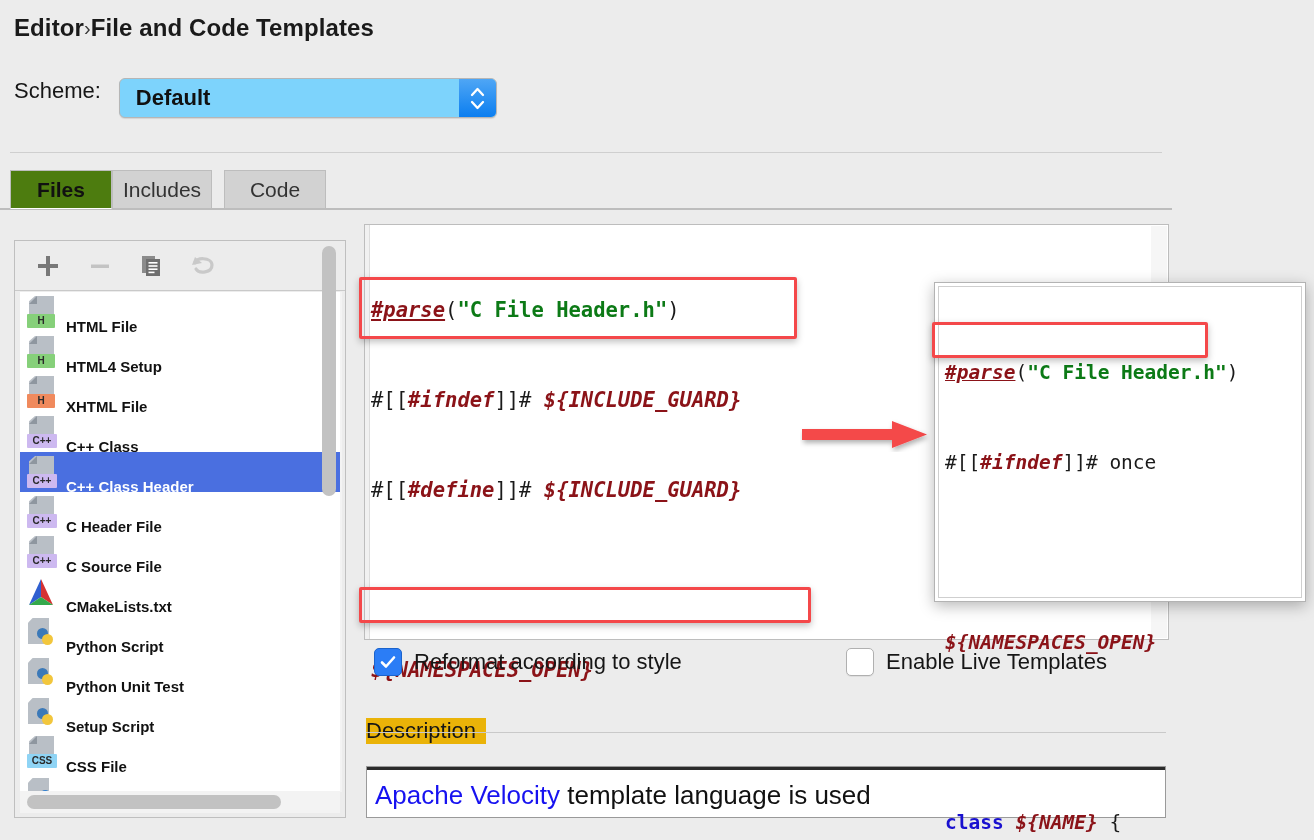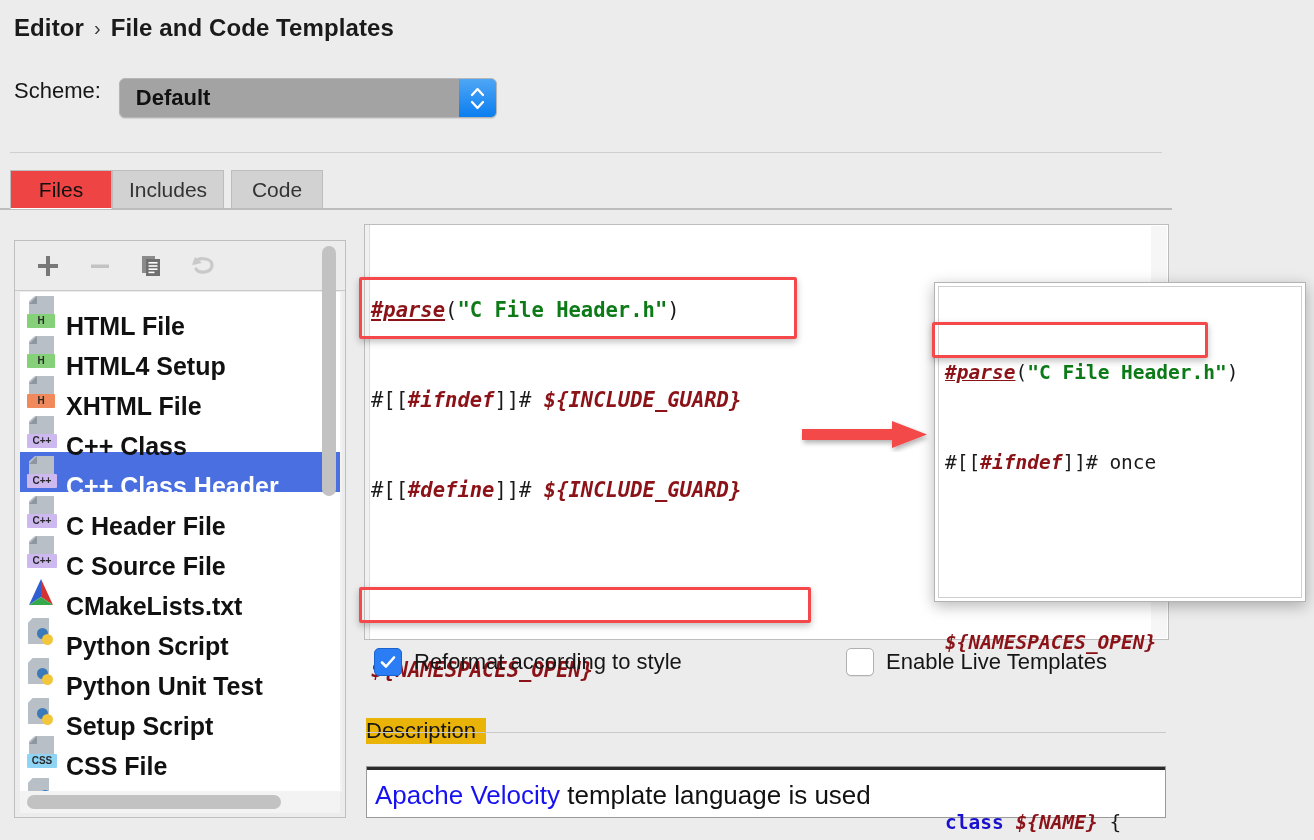--- a/index.html
+++ b/index.html
@@ -5,63 +5,63 @@
   html,body{margin:0;padding:0;}
   body{
     width:1314px;height:840px;
     background:#ececec;
     font-family:"Liberation Sans","DejaVu Sans",sans-serif;
     overflow:hidden;position:relative;
   }
   .window{position:absolute;left:0;top:0;width:1172px;height:840px;background:#ececec;}
 
   
-  #breadcrumb{position:absolute;left:14px;top:14px;display:flex;align-items:center;gap:10px;
+  #breadcrumb{position:absolute;left:14px;top:14px;display:flex;align-items:center;gap:0;
     font-size:24px;font-weight:bold;color:#1a1a1a;letter-spacing:.1px;}
   #breadcrumb .sep{font-size:20px;font-weight:normal;color:#3a3a3a;}
 
   
   #scheme-row{position:absolute;left:14px;top:78px;display:flex;align-items:flex-start;}
   #scheme-label{font-size:22px;color:#161616;margin-right:18px;}
   .combo{position:relative;width:378px;height:40px;border-radius:6px;
-    background:#a3a3a3;border:1px solid #b6b6b6;box-sizing:border-box;
+    background:#7dd3fc;border:1px solid #b6b6b6;box-sizing:border-box;
     box-shadow:0 1px 1px rgba(0,0,0,.10);display:flex;align-items:center;}
   .combo .val{font-size:22px;font-weight:bold;color:#111;padding-left:16px;}
   .combo .stepper{position:absolute;right:0;top:0;width:37px;height:38px;
     border-radius:0 5px 5px 0;
     background:linear-gradient(#4fa6f5,#0b7ef0);
     display:flex;flex-direction:column;align-items:center;justify-content:center;gap:3px;}
   .combo .stepper svg{display:block;}
 
   
   #scheme-rule{position:absolute;left:10px;top:152px;width:1152px;height:1px;background:#cfcfcf;}
 
   
   #tabbar{position:absolute;left:0;top:170px;width:1172px;height:40px;}
   #tabbar .filler{position:absolute;left:0;top:0;width:1172px;height:39px;background:#ececec;
     border-bottom:1px solid #bdbdbd;box-sizing:border-box;}
   .tab{position:absolute;top:0;height:39px;display:flex;align-items:center;justify-content:center;
     font-size:21px;color:#333;box-sizing:border-box;border:1px solid #bdbdbd;}
   .tab.inactive{background:#d2d2d2;border-bottom:1px solid #bdbdbd;}
-  .tab.active{background:#ef4444;border-bottom:1px solid #fff;color:#111;}
+  .tab.active{background:#4d7c0f;border-bottom:1px solid #fff;color:#111;font-weight:bold;}
   #tab-files{left:10px;width:102px;}
-  #tab-includes{left:112px;width:112px;}
-  #tab-code{left:231px;width:92px;}
+  #tab-includes{left:112px;width:100px;}
+  #tab-code{left:224px;width:102px;}
   #tabcontent-top{position:absolute;left:0;top:209px;width:1172px;height:6px;background:#ececec;border-top:1px solid #bdbdbd;box-sizing:border-box;}
 
   
   #list-panel{position:absolute;left:14px;top:240px;width:332px;height:578px;
     background:#ececec;border:1px solid #bfbfbf;box-sizing:border-box;}
   #list-toolbar{position:absolute;left:0;top:0;width:330px;height:50px;
     background:#ececec;border-bottom:1px solid #c9c9c9;box-sizing:border-box;
     display:flex;align-items:center;padding-left:12px;gap:10px;}
   .tbtn{width:42px;height:38px;display:flex;align-items:center;justify-content:center;}
   #list-scroll{position:absolute;left:5px;top:51px;width:320px;height:500px;background:#fff;overflow:hidden;}
   .li{height:40px;display:flex;align-items:center;padding-left:6px;box-sizing:border-box;}
-  .li .lbl{font-size:25px;font-weight:bold;color:#111;margin-left:9px;white-space:nowrap;margin-top:28px;}
+  .li .lbl{font-size:15px;font-weight:bold;color:#111;margin-left:9px;white-space:nowrap;margin-top:28px;}
   .li.sel{background:#4a6fe0;}
   .li.sel .lbl{color:#fff;}
   
   .fic{position:relative;width:31px;height:34px;flex:0 0 31px;}
   .fic .sheet{position:absolute;left:3px;top:1px;width:25px;height:22px;background:#b9bfc6;
     clip-path:polygon(0 24%,24% 0,100% 0,100% 100%,0 100%);}
   .fic .fold{position:absolute;left:3px;top:1px;width:8px;height:8px;background:#8e969f;
     clip-path:polygon(0 100%,100% 0,100% 100%);}
   .fic .badge{position:absolute;left:1px;bottom:1px;min-width:28px;height:14px;border-radius:1px;
     font-size:10px;font-weight:bold;line-height:14px;text-align:center;color:#2a2a2a;

